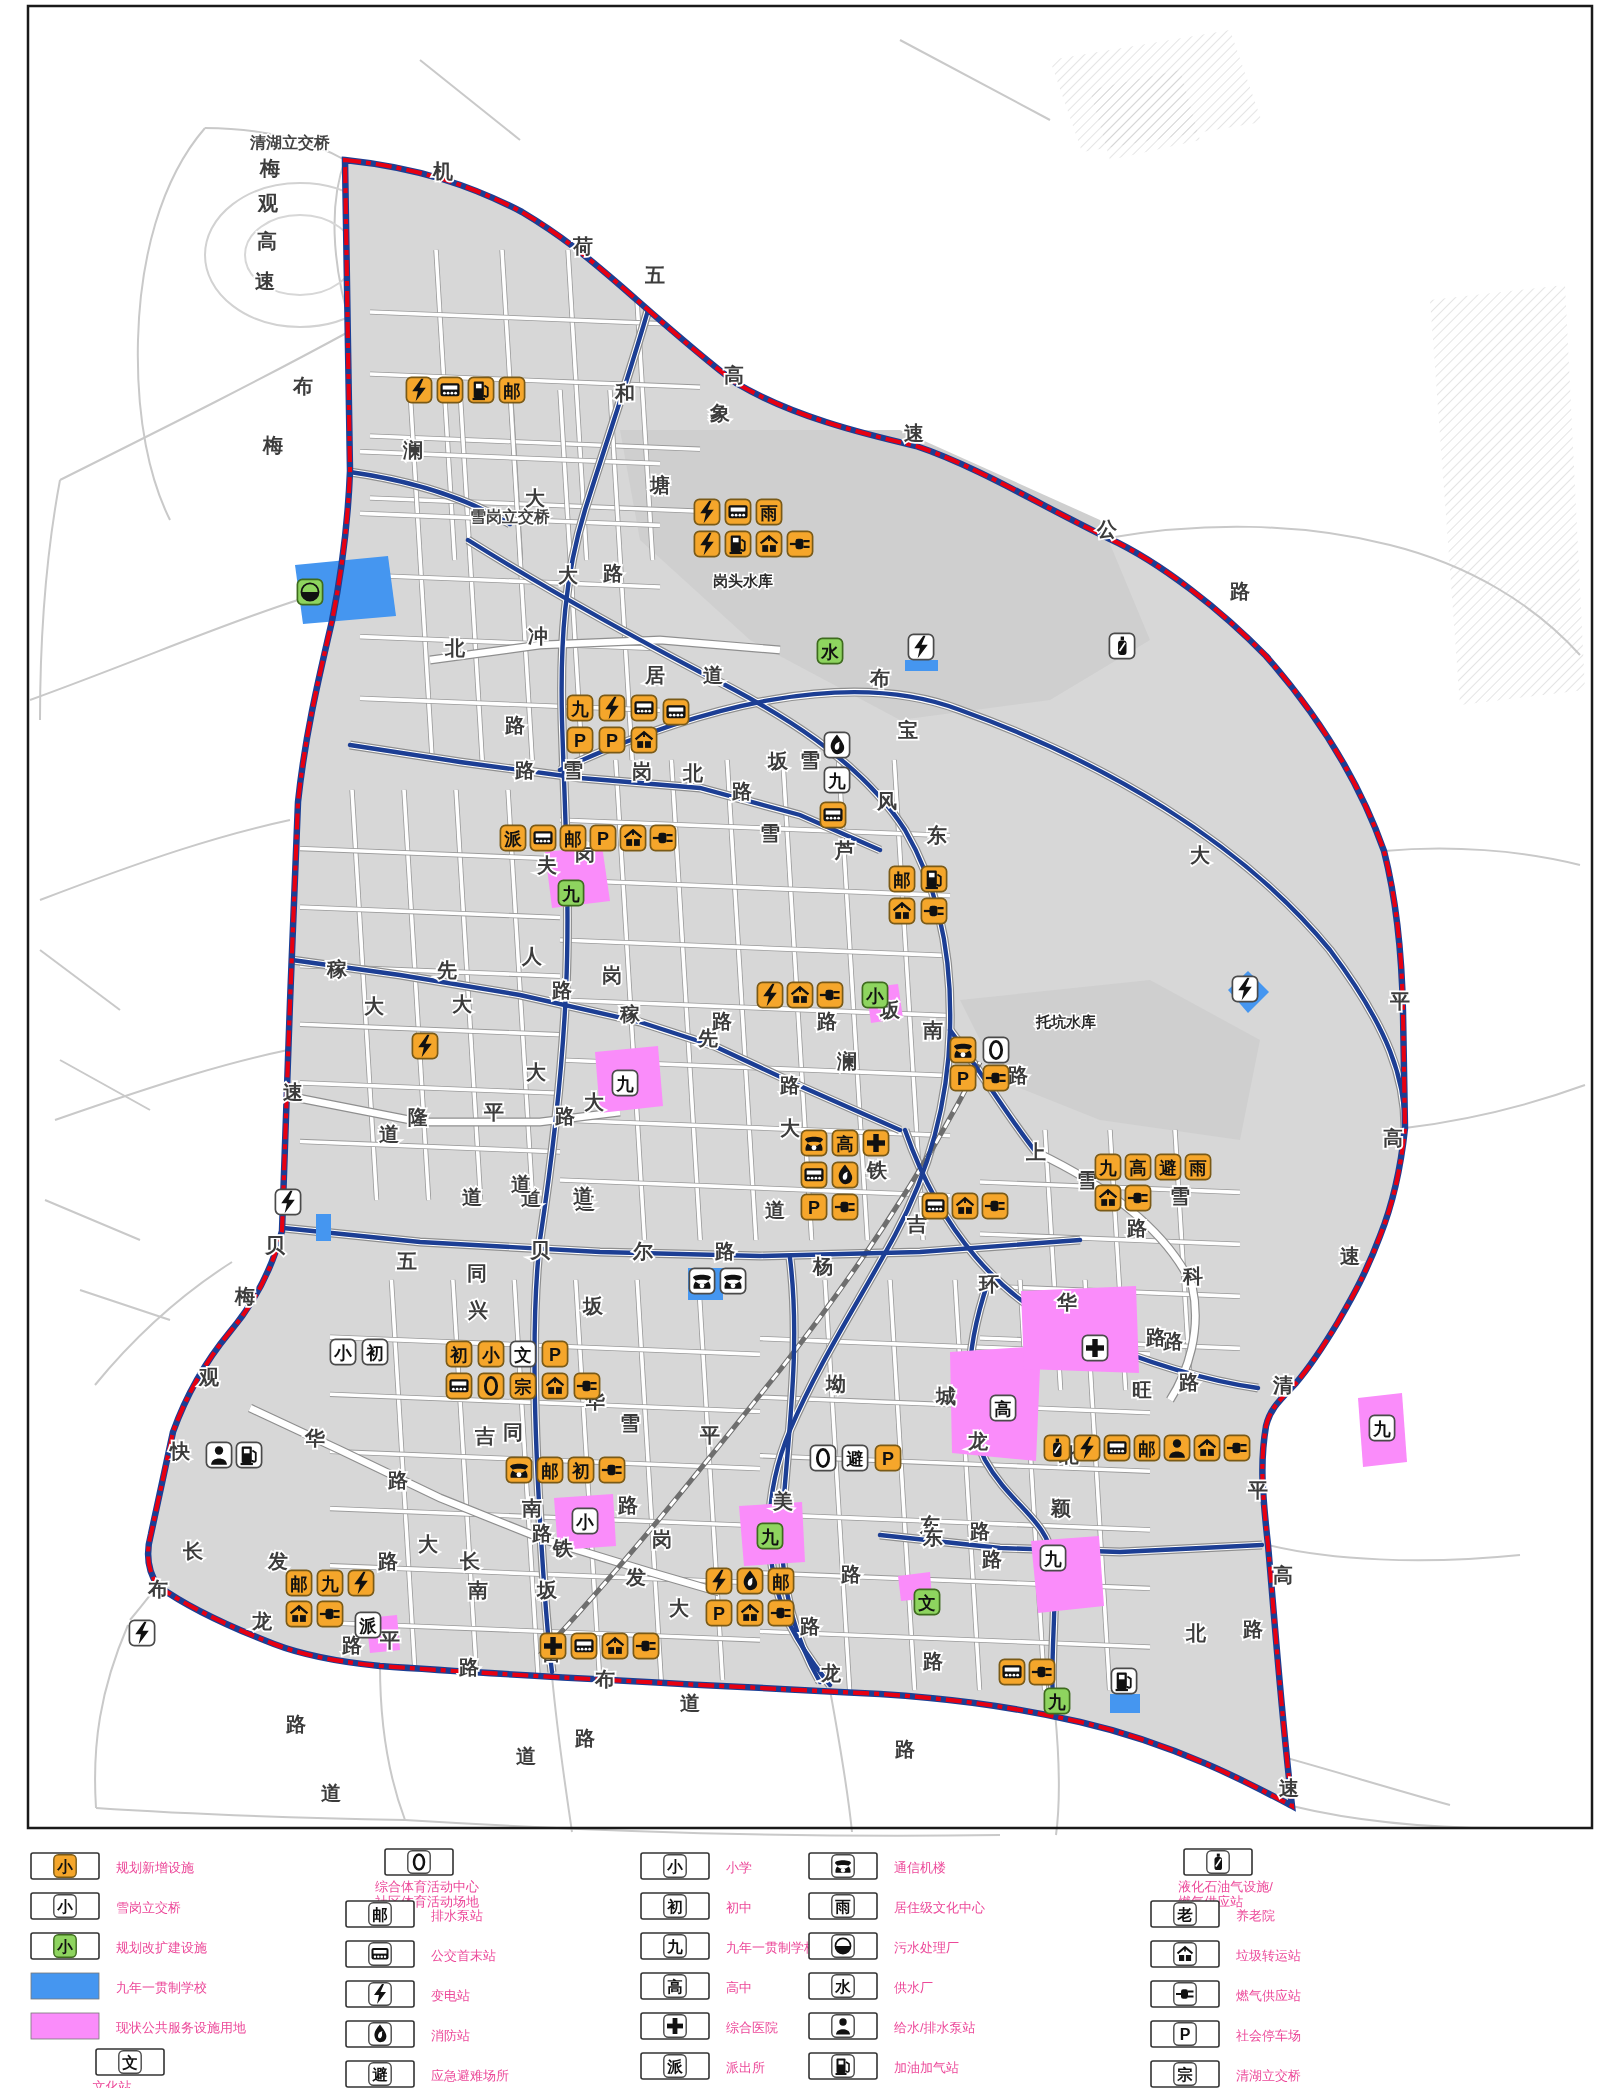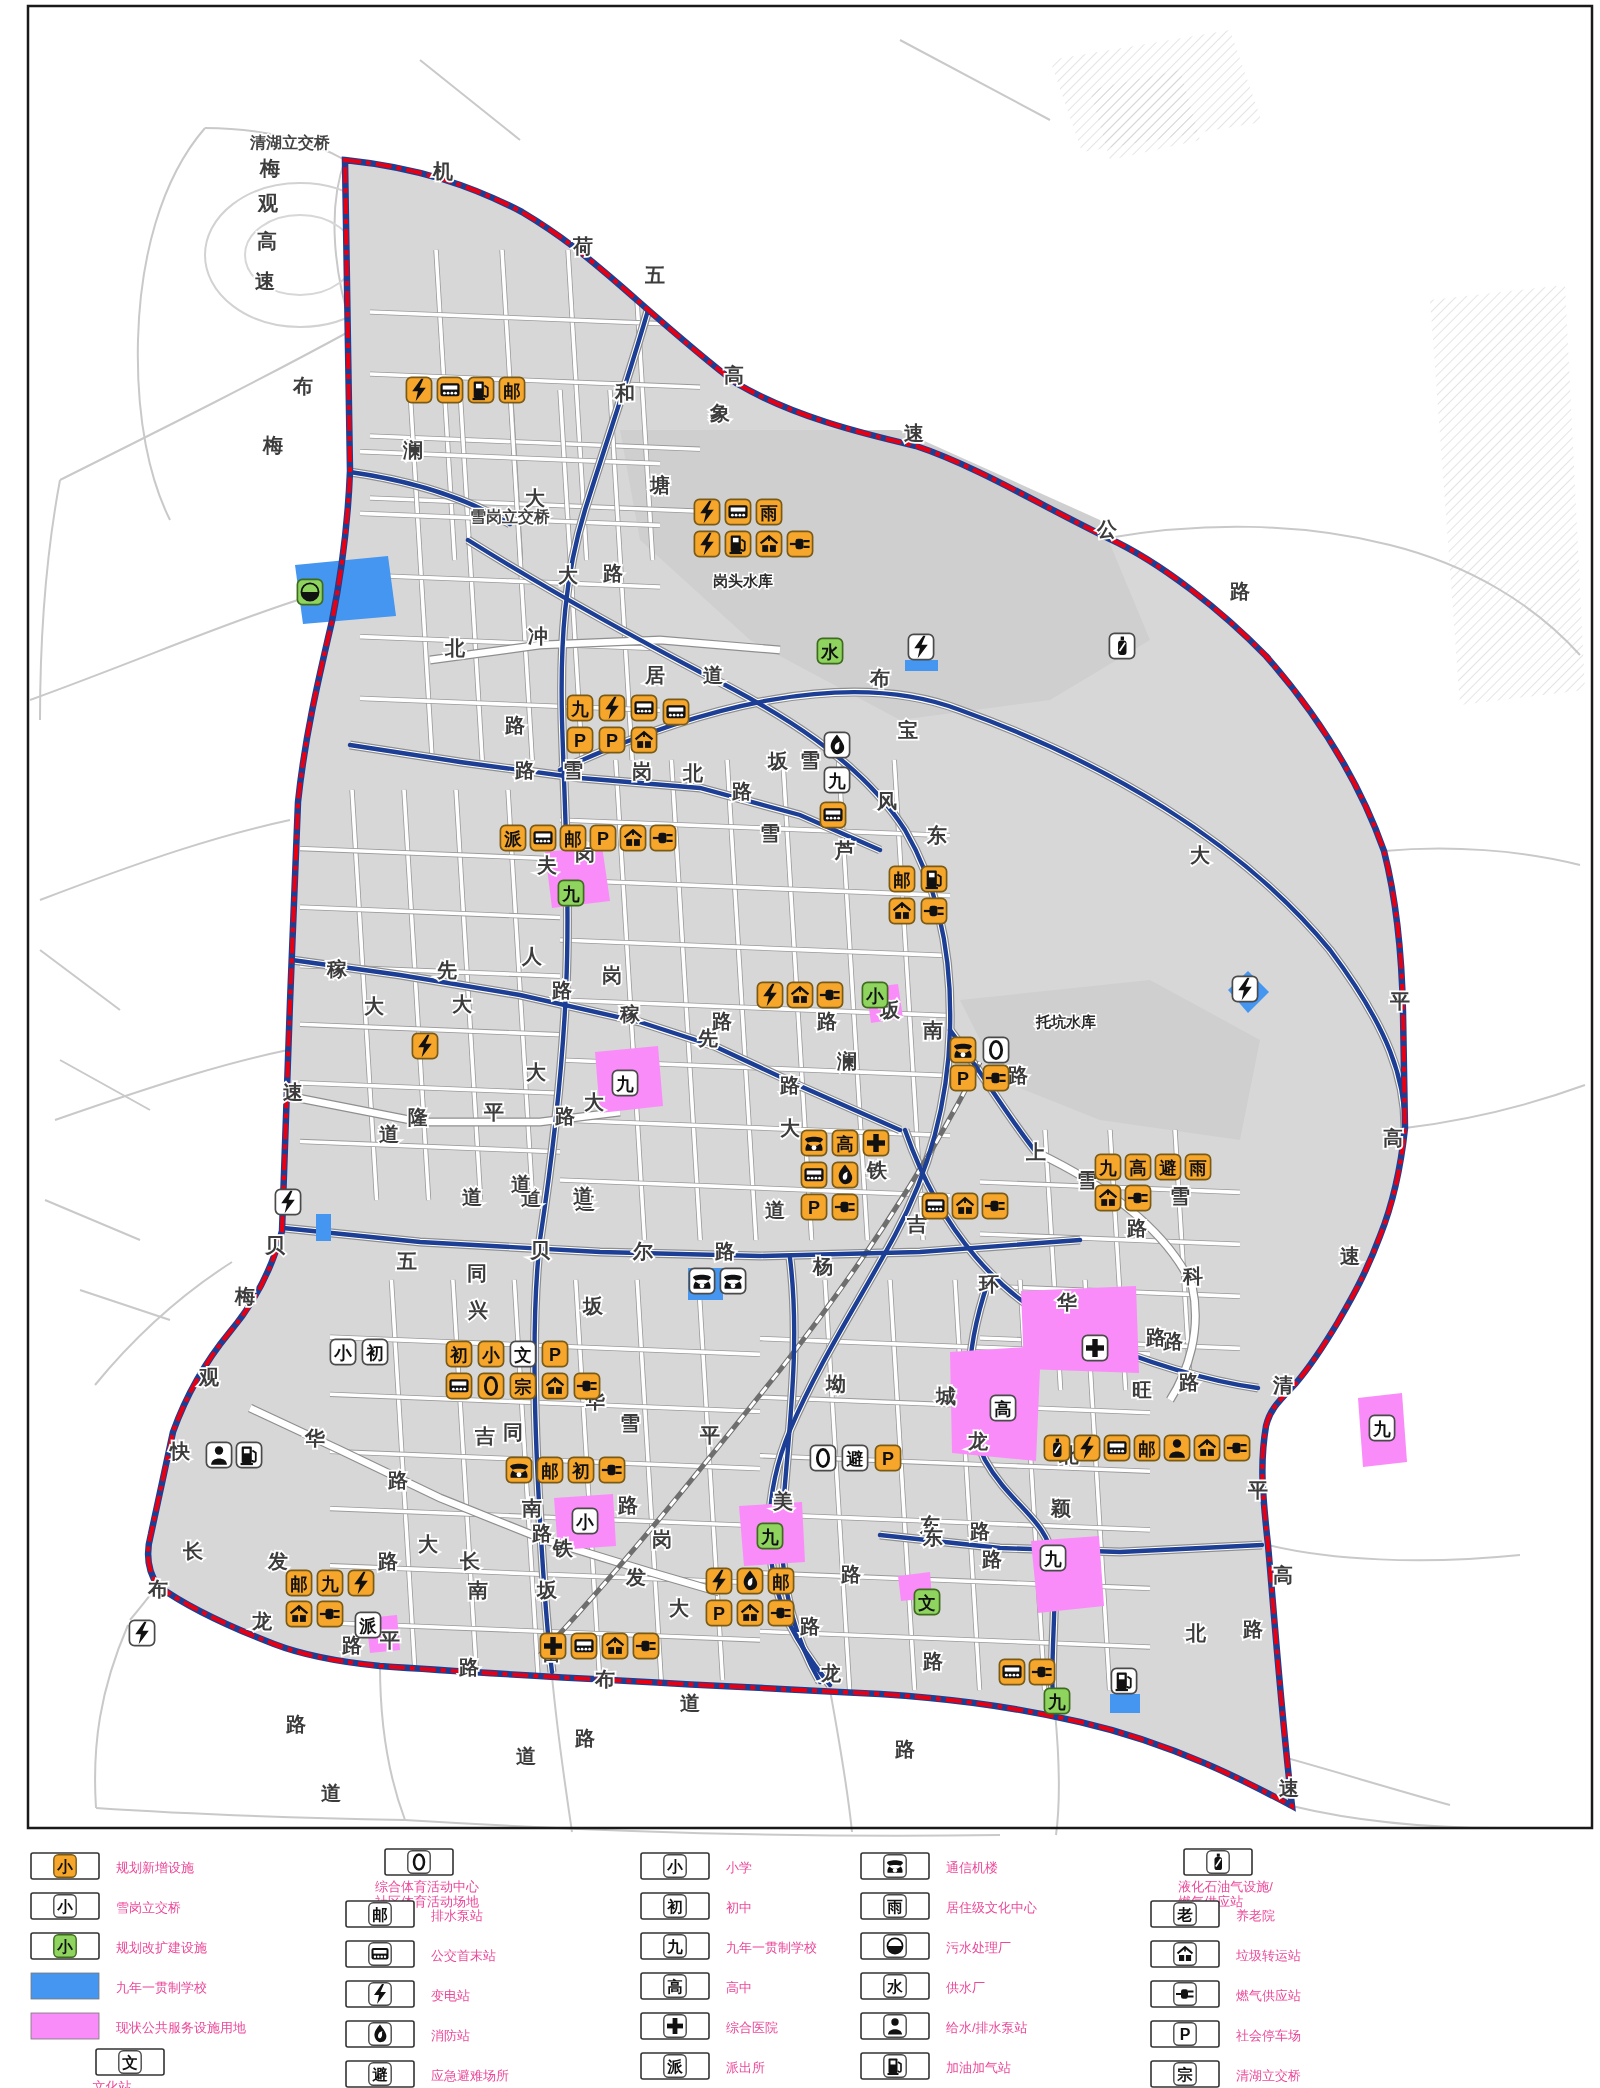--- a/index.html
+++ b/index.html
@@ -1281,21 +1281,21 @@
           <span class="lg-swatch"><svg width="70" height="28" viewBox="0 0 70 28">
               <rect x="1" y="1" width="68" height="26" rx="2" fill="#fff" stroke="#333" stroke-width="1.6"></rect>
               <g transform="translate(23,2) scale(1)">
                 <rect x="0.8" y="0.8" width="22.4" height="22.4" rx="4.5" fill="#FFFFFF" stroke="#4a4a4a" stroke-width="1.4"></rect>
                 <text x="12" y="12.6" dy=".35em" text-anchor="middle" font-size="15.5" font-weight="bold" fill="#111" font-family="Liberation Sans, sans-serif">派</text>
               </g>
             </svg></span>
           <span class="lg-label">派出所</span>
         </div>
       </div>
-      <div class="lg-col" style="left:860px">
+      <div class="lg-col" style="left:808px">
         <div class="lg-item">
           <span class="lg-swatch"><svg width="70" height="28" viewBox="0 0 70 28">
               <rect x="1" y="1" width="68" height="26" rx="2" fill="#fff" stroke="#333" stroke-width="1.6"></rect>
               <g transform="translate(23,2) scale(1)">
                 <rect x="0.8" y="0.8" width="22.4" height="22.4" rx="4.5" fill="#FFFFFF" stroke="#4a4a4a" stroke-width="1.4"></rect>
                 <path d="M4 9.2 C4 5.4 20 5.4 20 9.2 L17.4 11.8 C15.8 10.7 8.2 10.7 6.6 11.8 Z" fill="#111"></path>
                 <path d="M6.2 12.4 C4.6 14.4 4.1 16.4 4.6 18.8 L19.4 18.8 C19.9 16.4 19.4 14.4 17.8 12.4 L14.8 14.4 L9.2 14.4 Z" fill="#111"></path>
                 <circle cx="12" cy="16.2" r="2.2" fill="#fff"></circle>
               </g>
             </svg></span>

